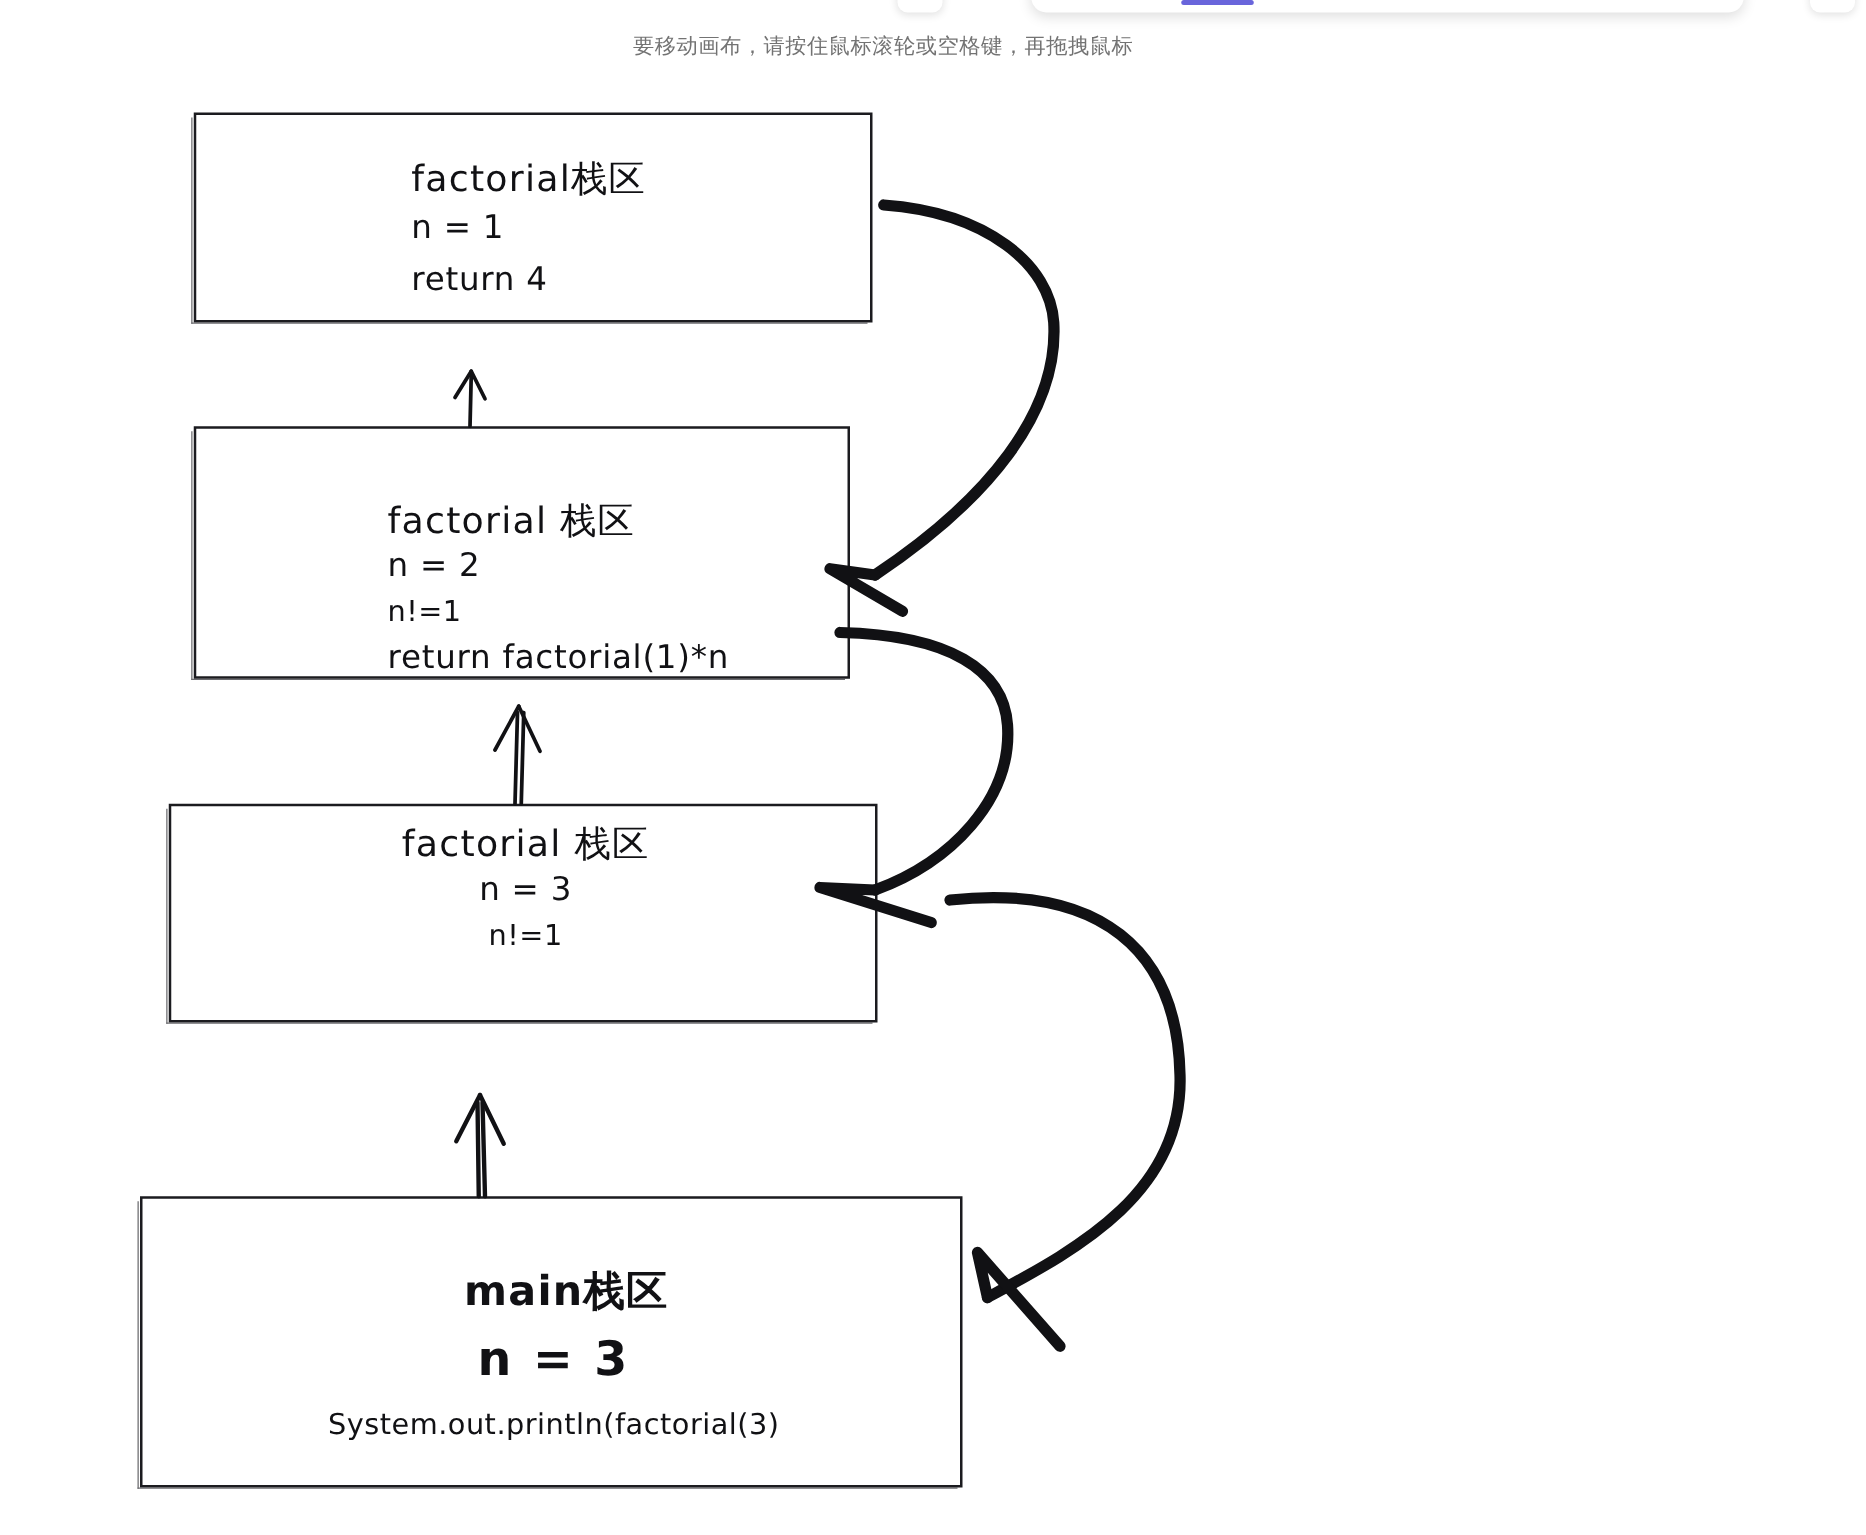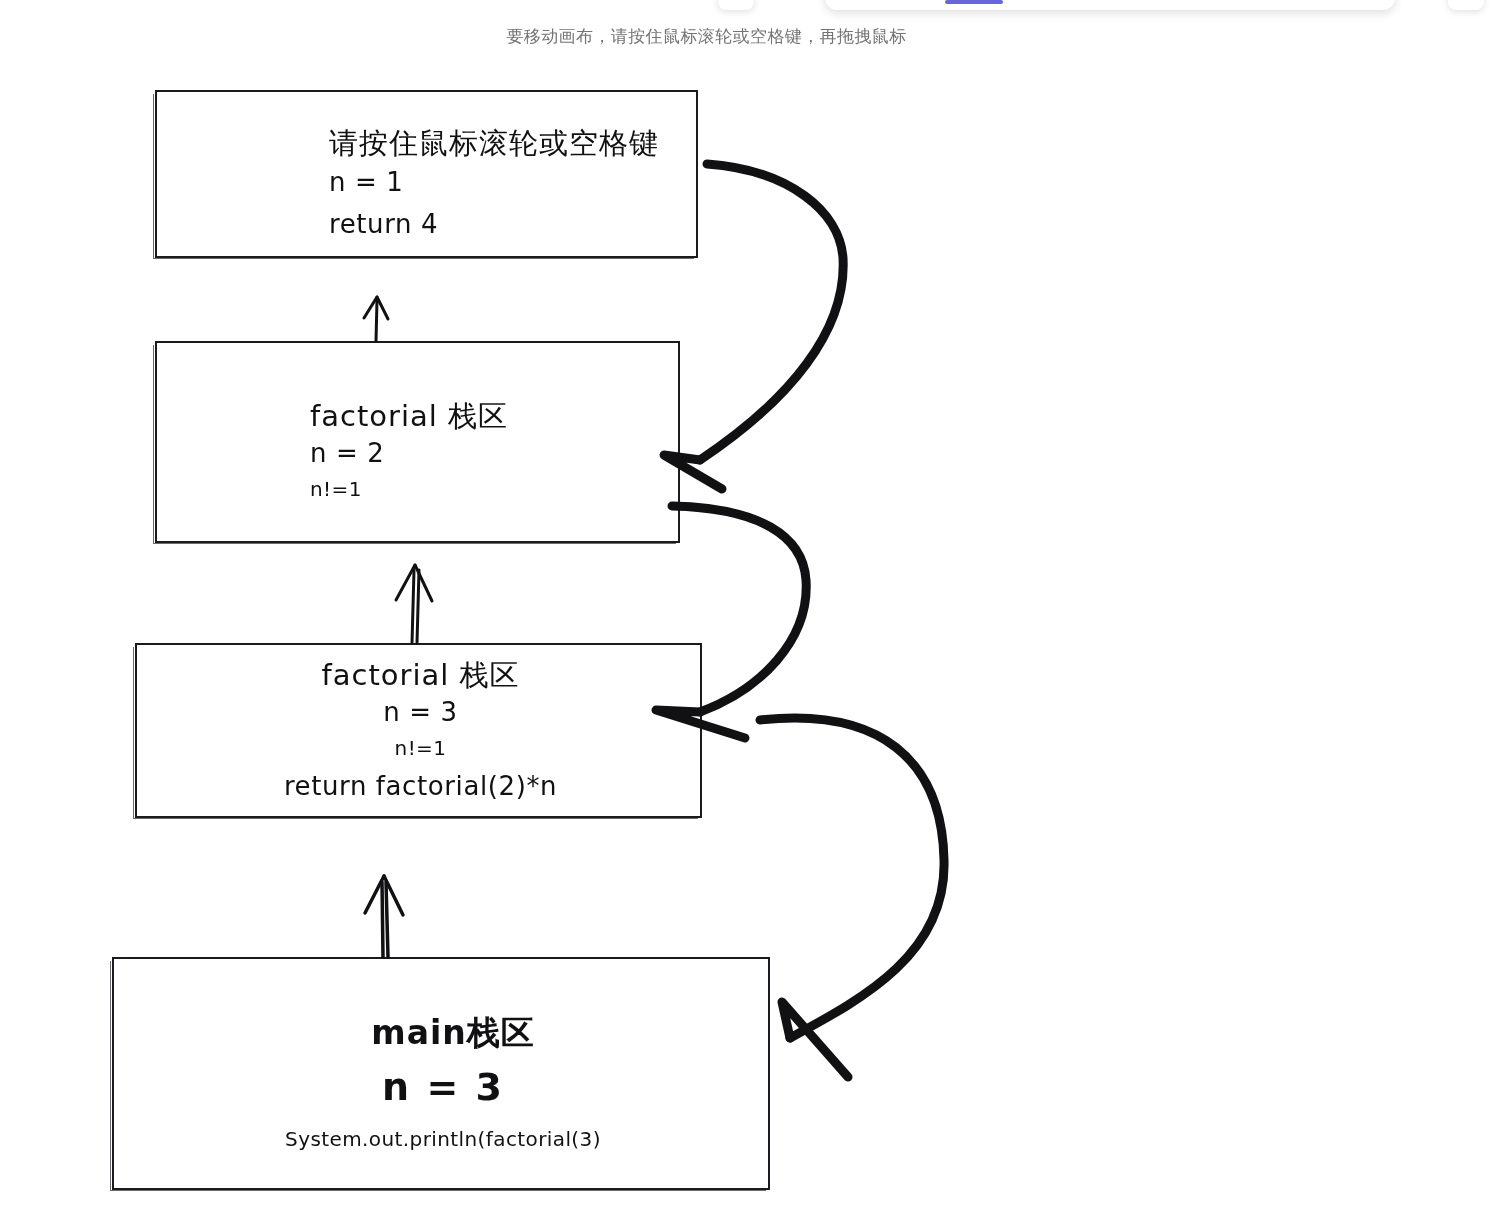--- a/index.html
+++ b/index.html
@@ -87,21 +87,21 @@
   .box-text {
     position: absolute;
     font-family: "DejaVu Sans", sans-serif;
     color: #111114;
     white-space: nowrap;
   }
 
   
   .t-head  { font-size: 29px; letter-spacing: 1px; }
   .t-line  { font-size: 26px; letter-spacing: 0.6px; }
-  .t-small { font-size: 20px; letter-spacing: 0.4px; }
+  .t-small { font-size: 23px; letter-spacing: 0.4px; }
   .t-bold-head { font-size: 33px; font-weight: bold; letter-spacing: 1px; padding-left: 10px; }
   .t-bold-big  { font-size: 38px; font-weight: bold; letter-spacing: 2px; }
 
   svg.overlay {
     position: absolute;
     left: 0;
     top: 0;
     width: 1493px;
     height: 1228px;
     pointer-events: none;
@@ -111,36 +111,36 @@
 <body>
 
 <div class="toolbar-shell"></div>
 <div class="toolbar-active-underline"></div>
 <div class="toolbar-side-btn left"></div>
 <div class="toolbar-side-btn right"></div>
 
 <div class="canvas-hint">要移动画布，请按住鼠标滚轮或空格键，再拖拽鼠标</div>
 
 <div class="frame-box" style="left:155px; top:90px; width:543px; height:168px;">
-  <div class="box-text t-head" style="left:172px; top:32px;">请按住鼠标滚轮或空格键</div>
+  <div class="box-text t-head" style="left:172px; top:32px;">factorial栈区</div>
   <div class="box-text t-line" style="left:172px; top:75px;text-align:right;">n = 1</div>
   <div class="box-text t-line" style="left:172px; top:117px;">return 4</div>
 </div>
 
 <div class="frame-box" style="left:155px; top:341px; width:525px; height:202px;">
   <div class="box-text t-head" style="left:153px; top:54px;">factorial 栈区</div>
   <div class="box-text t-line" style="left:153px; top:95px;">n = 2</div>
   <div class="box-text t-small" style="left:153px; top:134px;">n!=1</div>
+  <div class="box-text t-line" style="left:153px; top:168px;">return factorial(1)*n</div>
 </div>
 
 <div class="frame-box" style="left:135px; top:643px; width:567px; height:175px;">
   <div class="box-text t-head" style="left:0; top:11px; width:567px; text-align:center;">factorial 栈区</div>
   <div class="box-text t-line" style="left:0; top:52px; width:567px; text-align:center;">n = 3</div>
   <div class="box-text t-small" style="left:0; top:91px; width:567px; text-align:center;">n!=1</div>
-  <div class="box-text t-line" style="left:0; top:126px; width:567px; text-align:center;">return factorial(2)*n</div>
 </div>
 
 <div class="frame-box" style="left:112px; top:957px; width:658px; height:233px;">
   <div class="box-text t-bold-head" style="left:0; top:52px; width:658px; text-align:center;">main栈区</div>
   <div class="box-text t-bold-big" style="left:0; top:106px; width:658px; text-align:center;">n = 3</div>
   <div class="box-text t-small" style="left:0; top:168px; width:658px; text-align:center;">System.out.println(factorial(3)</div>
 </div>
 
 <svg class="overlay" viewBox="0 0 1493 1228">
 

